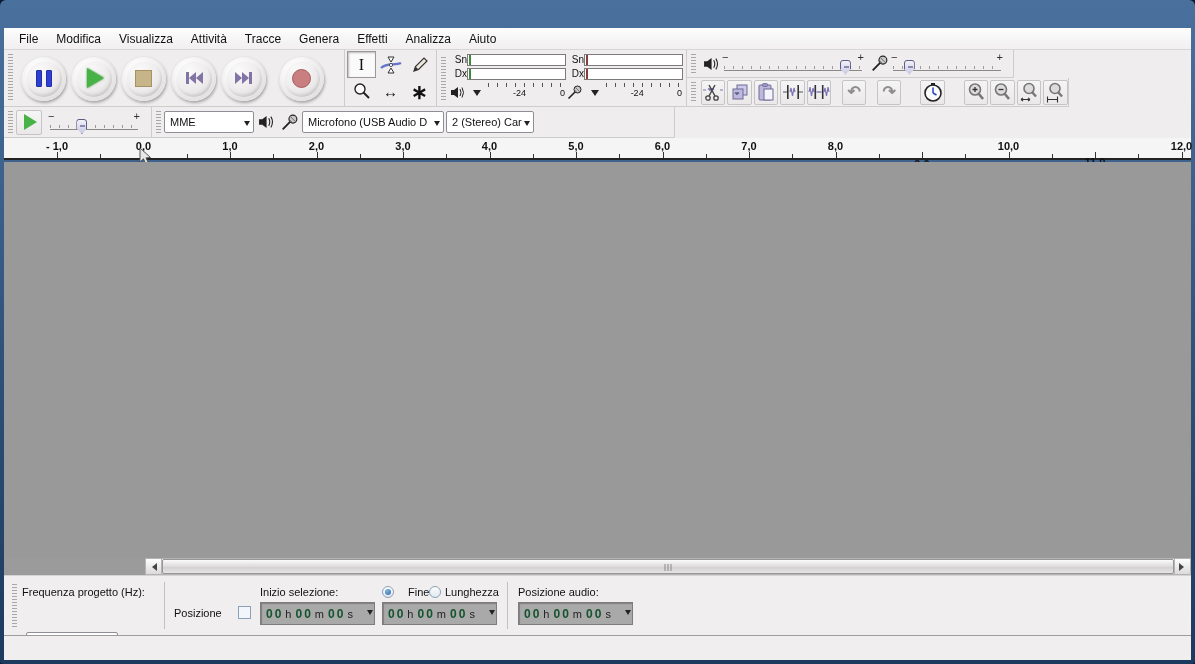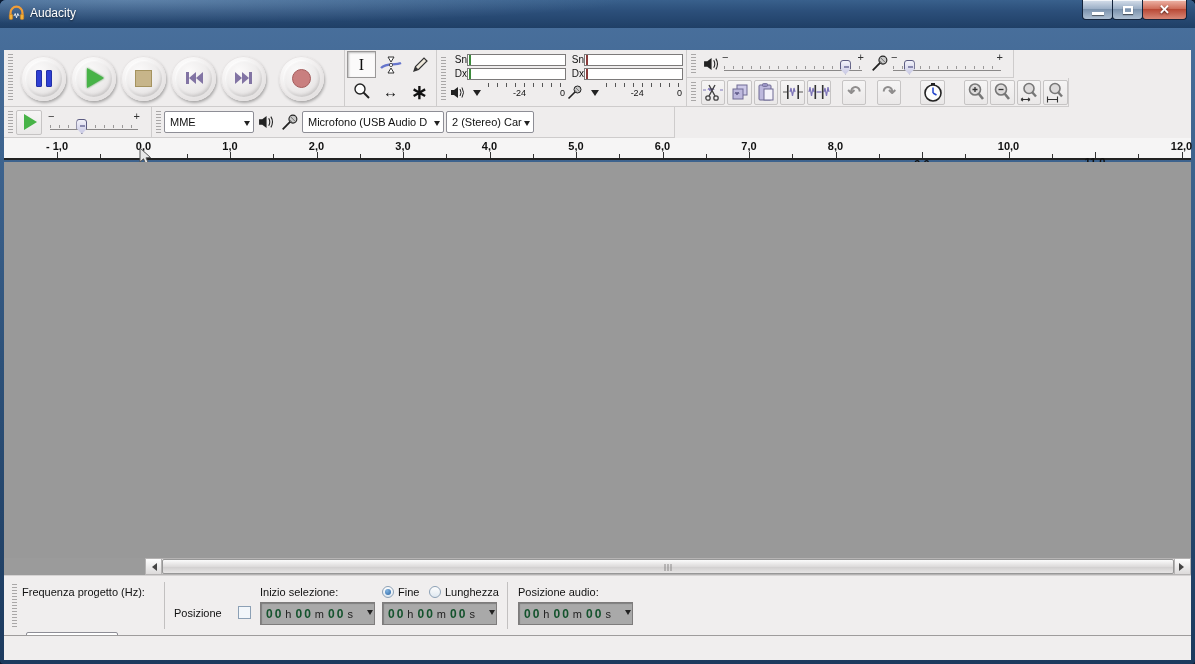--- a/index.html
+++ b/index.html
@@ -147,42 +147,32 @@
 
   .statusbar { position:absolute; left:4px; top:635px; width:1187px; height:25px; background:#f0eeee; border-top:1px solid #9e9c9c; }
 
   .cursor { position:absolute; left:139px; top:147px; }
 </style>
 </head>
 <body>
 
 <div class="window">
 
-  <div class="titlebar">
-    <div class="glow"></div>
-    <svg class="app-icon" viewBox="0 0 20 20">
-      <path d="M3 14 V9 a7 7 0 0 1 14 0 V14" fill="none" stroke="#f29e38" stroke-width="2.6"></path>
-      <rect x="1.5" y="11" width="4" height="6" rx="1.5" fill="#f2b138" stroke="#c87d20" stroke-width="0.8"></rect>
-      <rect x="14.5" y="11" width="4" height="6" rx="1.5" fill="#f2b138" stroke="#c87d20" stroke-width="0.8"></rect>
-      <path d="M7 13 l1.5-3 1.5 5 1.5-5 1.5 3" fill="none" stroke="#fff" stroke-width="1"></path>
-    </svg>
-    <span class="title-text">Audacity</span>
-    <div class="winbtns">
-      <div class="winbtn">
-          <div class="glyph-min"></div>
-        </div>
-      <div class="winbtn">
-          <div class="glyph-max"></div>
-        </div>
-      <div class="winbtn close">
-          <span class="glyph-close">✕</span>
-        </div>
-    </div>
-  </div>
-
+
+  <div class="menubar">
+      <span class="menu-item">File</span>
+      <span class="menu-item">Modifica</span>
+      <span class="menu-item">Visualizza</span>
+      <span class="menu-item">Attività</span>
+      <span class="menu-item">Tracce</span>
+      <span class="menu-item">Genera</span>
+      <span class="menu-item">Effetti</span>
+      <span class="menu-item">Analizza</span>
+      <span class="menu-item">Aiuto</span>
+    </div>
 
   <div class="dock">
 
     <div class="tb tb-transport">
       <div class="grip"></div>
       <div class="tbtn">
           <div class="ring">
             <div class="ic-pause">
               <div></div>
               <div></div>
@@ -556,21 +546,21 @@
     <div class="timefield" style="left:256px; top:26px">
       <span class="td">00</span>
         <span class="tu">h</span>
         <span class="td">00</span>
         <span class="tu">m</span>
         <span class="td">00</span>
         <span class="tu">s</span>
         <div class="caret"></div>
     </div>
     <div class="radio on" style="left:378px; top:10px"></div>
-    <span class="slabel" style="left:394px; top:10px">Fine</span>
+    <span class="slabel" style="left:404px; top:10px">Fine</span>
     <div class="radio" style="left:425px; top:10px"></div>
     <span class="slabel" style="left:441px; top:10px">Lunghezza</span>
     <div class="timefield" style="left:378px; top:26px">
       <span class="td">00</span>
         <span class="tu">h</span>
         <span class="td">00</span>
         <span class="tu">m</span>
         <span class="td">00</span>
         <span class="tu">s</span>
         <div class="caret"></div>

